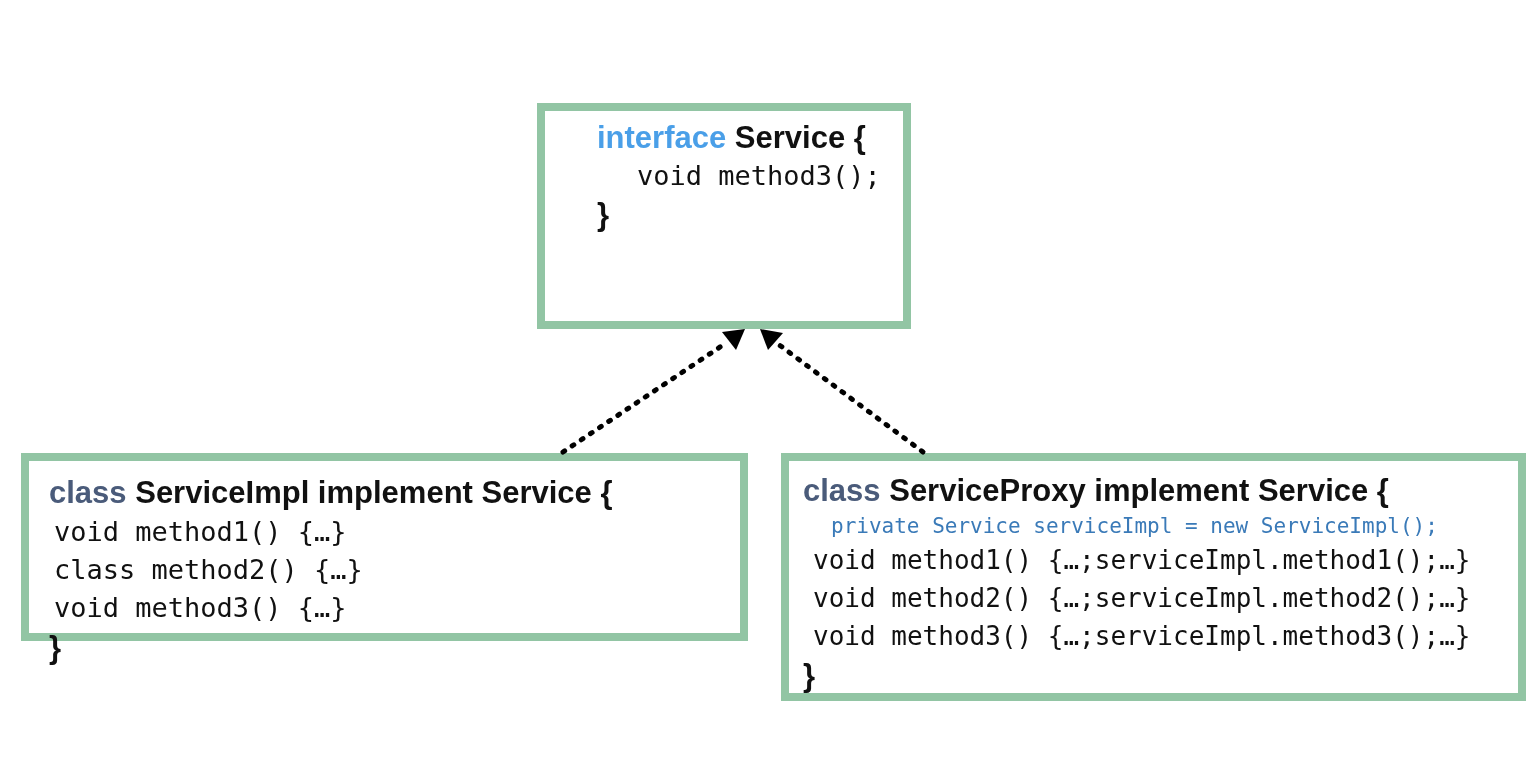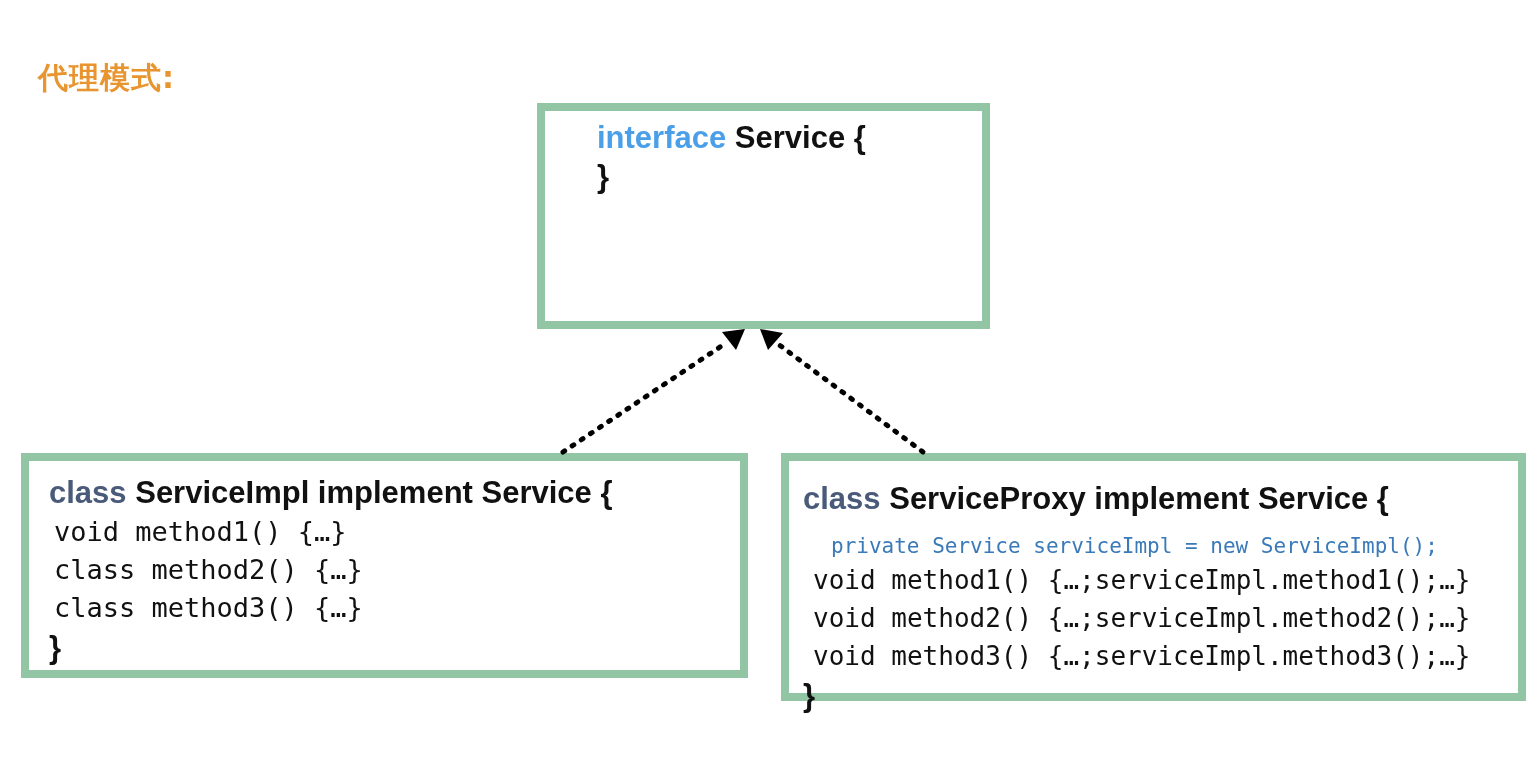--- a/index.html
+++ b/index.html
@@ -33,28 +33,28 @@
   .uml-box {
     position: absolute;
     box-sizing: border-box;
     background: #ffffff;
     border: 8px solid #92c5a4;
   }
 
   #interface-box {
     left: 537px;
     top: 103px;
-    width: 453px;
+    width: 374px;
     height: 226px;
   }
   #impl-box {
     left: 21px;
     top: 453px;
     width: 727px;
-    height: 225px;
+    height: 188px;
   }
   #proxy-box {
     left: 781px;
     top: 453px;
     width: 745px;
     height: 248px;
   }
 
   .box-inner {
     position: relative;
@@ -89,54 +89,54 @@
   #interface-box .code-head { font-size: 31px; line-height: 38px; padding-left: 52px; padding-top: 8px; }
   #interface-box .code-line { font-size: 27px; line-height: 38px; padding-left: 92px; }
   #interface-box .code-brace { font-size: 31px; line-height: 40px; padding-left: 52px; }
 
   
   #impl-box .code-head { font-size: 31px; line-height: 40px; padding-left: 20px; padding-top: 12px; }
   #impl-box .code-line { font-size: 27px; line-height: 38px; padding-left: 25px; }
   #impl-box .code-brace { font-size: 31px; line-height: 42px; padding-left: 20px; }
 
   
-  #proxy-box .code-head { font-size: 31px; line-height: 40px; padding-left: 14px; padding-top: 18px; }
+  #proxy-box .code-head { font-size: 31px; line-height: 40px; padding-left: 14px; padding-top: 10px; }
   #proxy-box .code-line { font-size: 26px; line-height: 38px; padding-left: 24px; }
-  #proxy-box .code-line.blue { font-size: 21px; line-height: 30px; padding-left: 42px; margin-top: 12px; }
+  #proxy-box .code-line.blue { font-size: 21px; line-height: 30px; padding-left: 42px; }
   #proxy-box .code-brace { font-size: 31px; line-height: 42px; padding-left: 14px; }
 
   
   #connectors {
     position: absolute;
     left: 0; top: 0;
     width: 1540px;
     height: 778px;
     pointer-events: none;
   }
 </style>
 </head>
 <body>
 
 <div id="canvas">
 
-  <div id="diagram-title">代理模式:</div>
 
   <div class="uml-box" id="interface-box">
     <div class="box-inner">
       <div class="code-head"><span class="kw-interface">interface</span> <span>Service {</span></div>
+      <div class="code-line">void method3();</div>
       <div class="code-brace">}</div>
     </div>
   </div>
 
   <div class="uml-box" id="impl-box">
     <div class="box-inner">
       <div class="code-head"><span class="kw-class">class</span> <span>ServiceImpl implement Service {</span></div>
       <div class="code-line">void method1() {…}</div>
       <div class="code-line">class method2() {…}</div>
-      <div class="code-line">class method3() {…}</div>
+      <div class="code-line">void method3() {…}</div>
       <div class="code-brace">}</div>
     </div>
   </div>
 
   <div class="uml-box" id="proxy-box">
     <div class="box-inner">
       <div class="code-head"><span class="kw-class">class</span> <span>ServiceProxy implement Service {</span></div>
       <div class="code-line blue">private Service serviceImpl = new ServiceImpl();</div>
       <div class="code-line">void method1() {…;serviceImpl.method1();…}</div>
       <div class="code-line">void method2() {…;serviceImpl.method2();…}</div>

